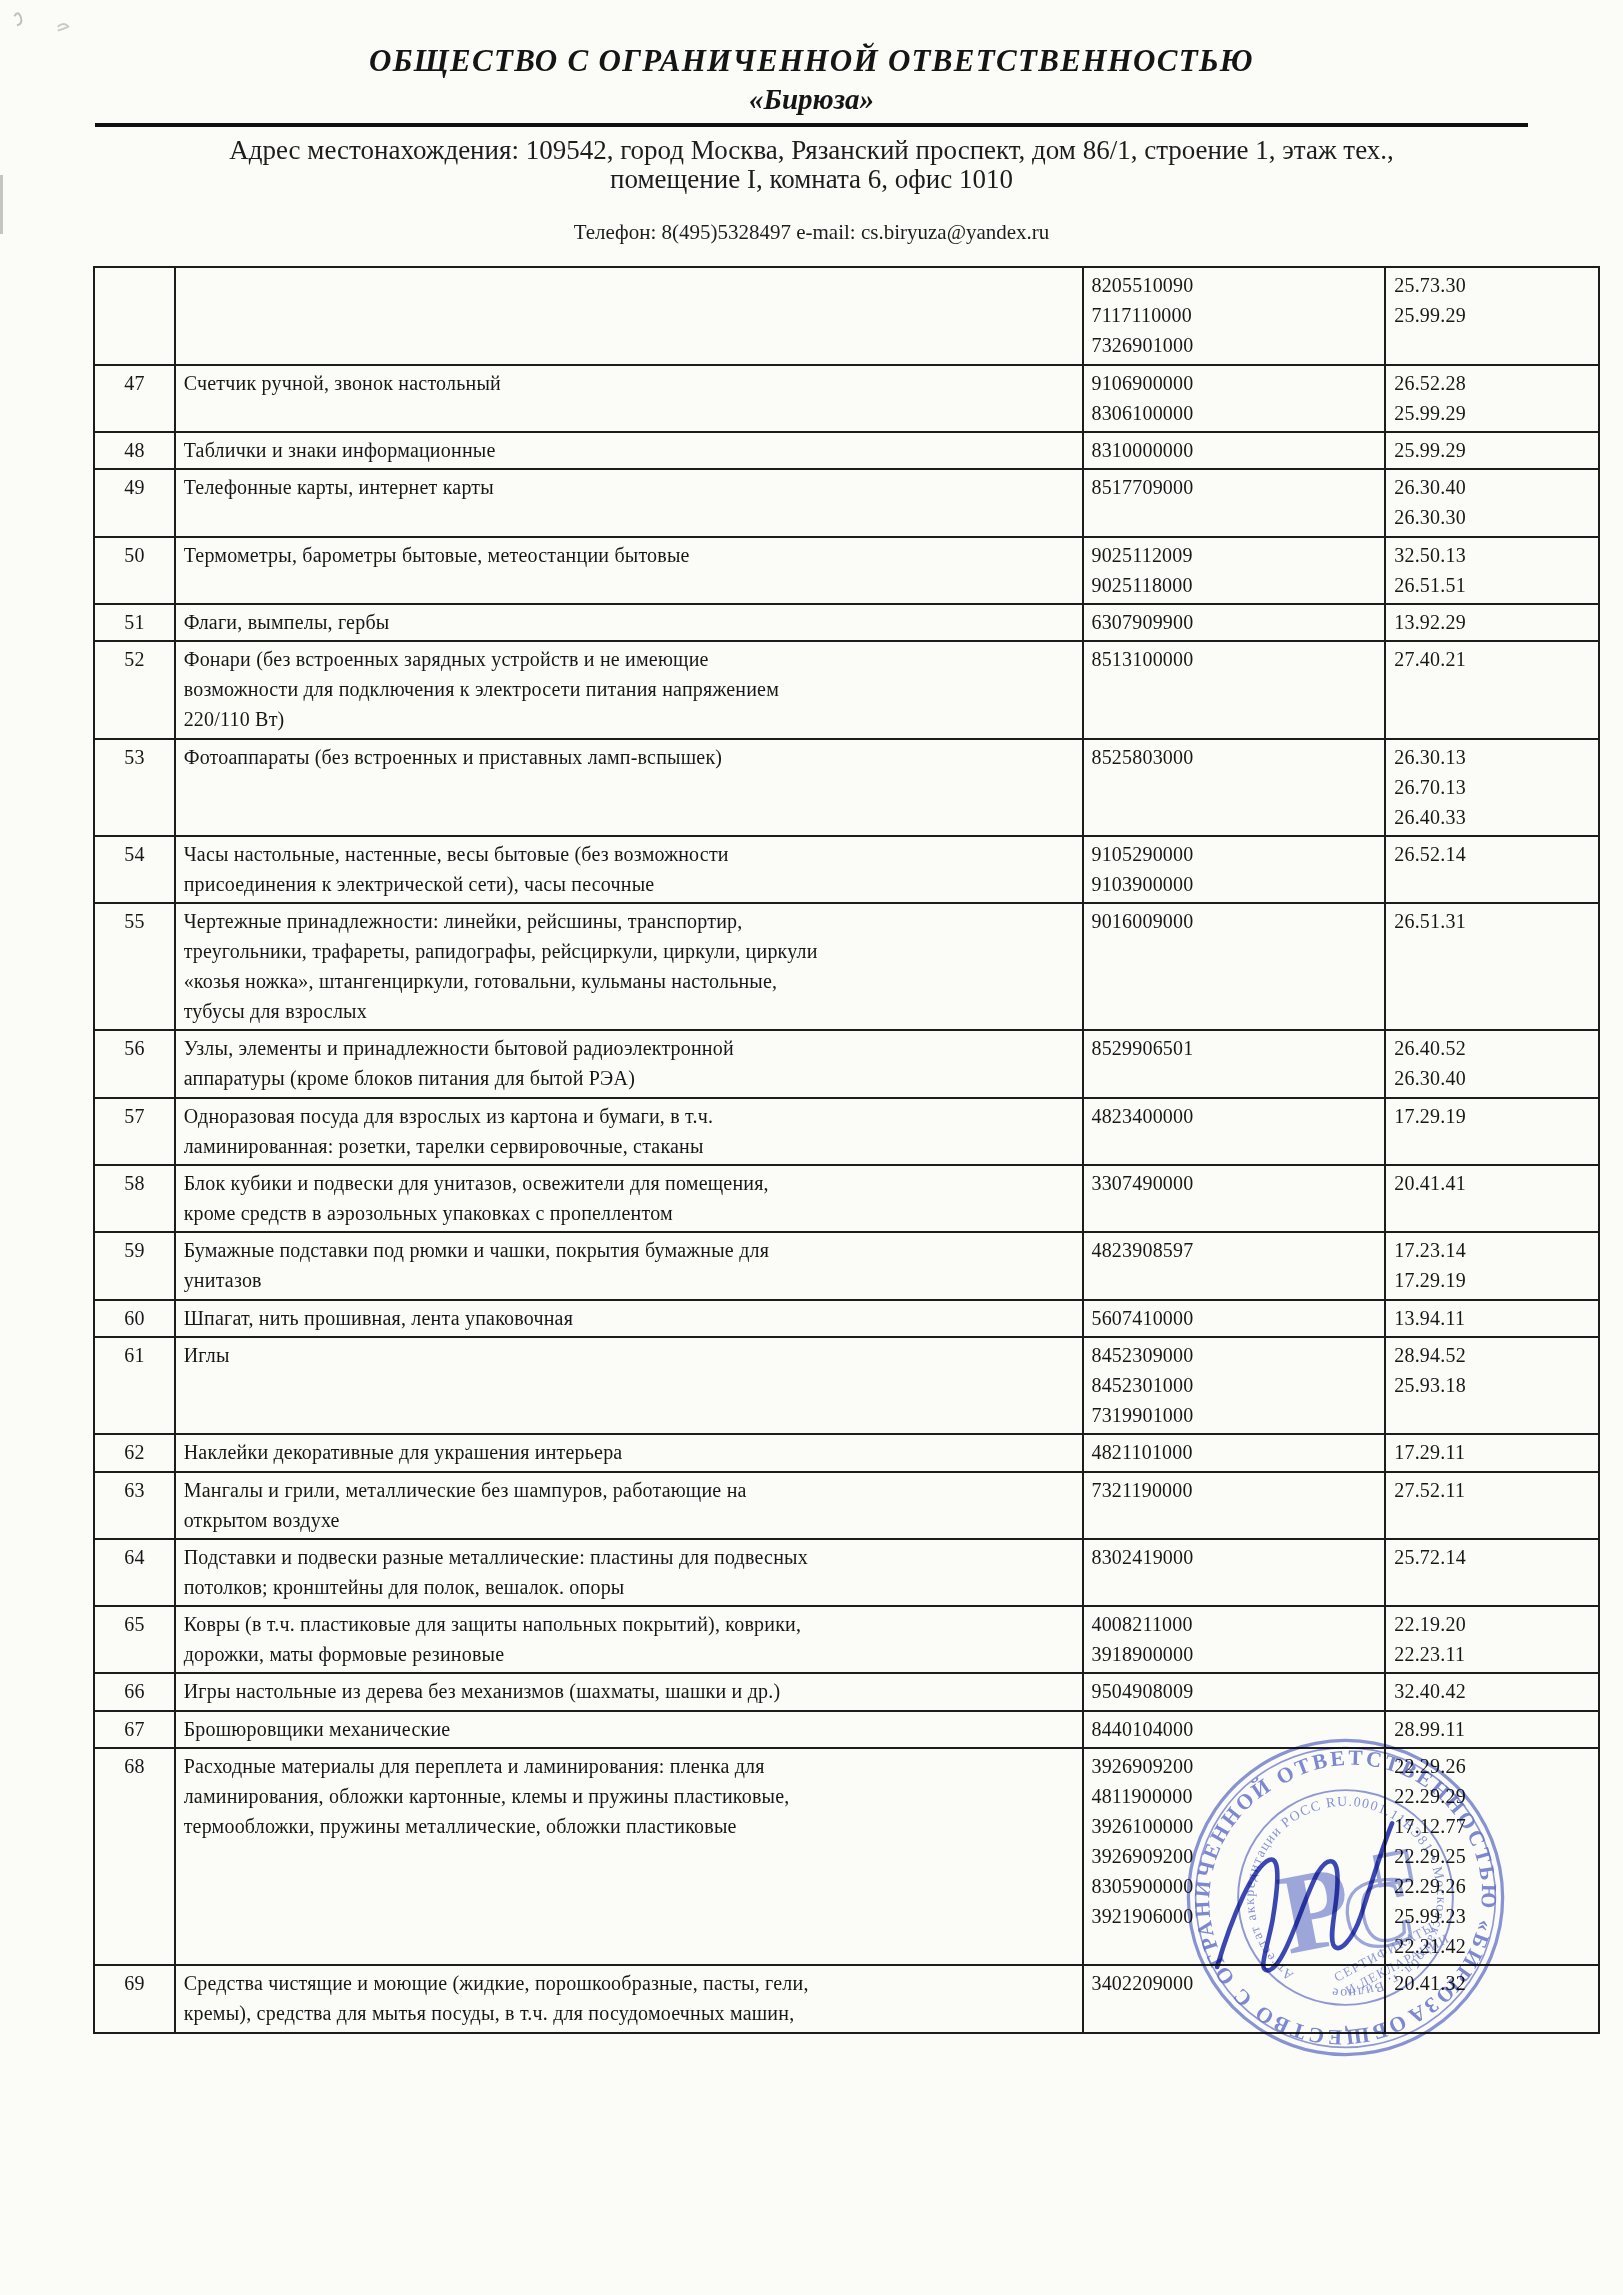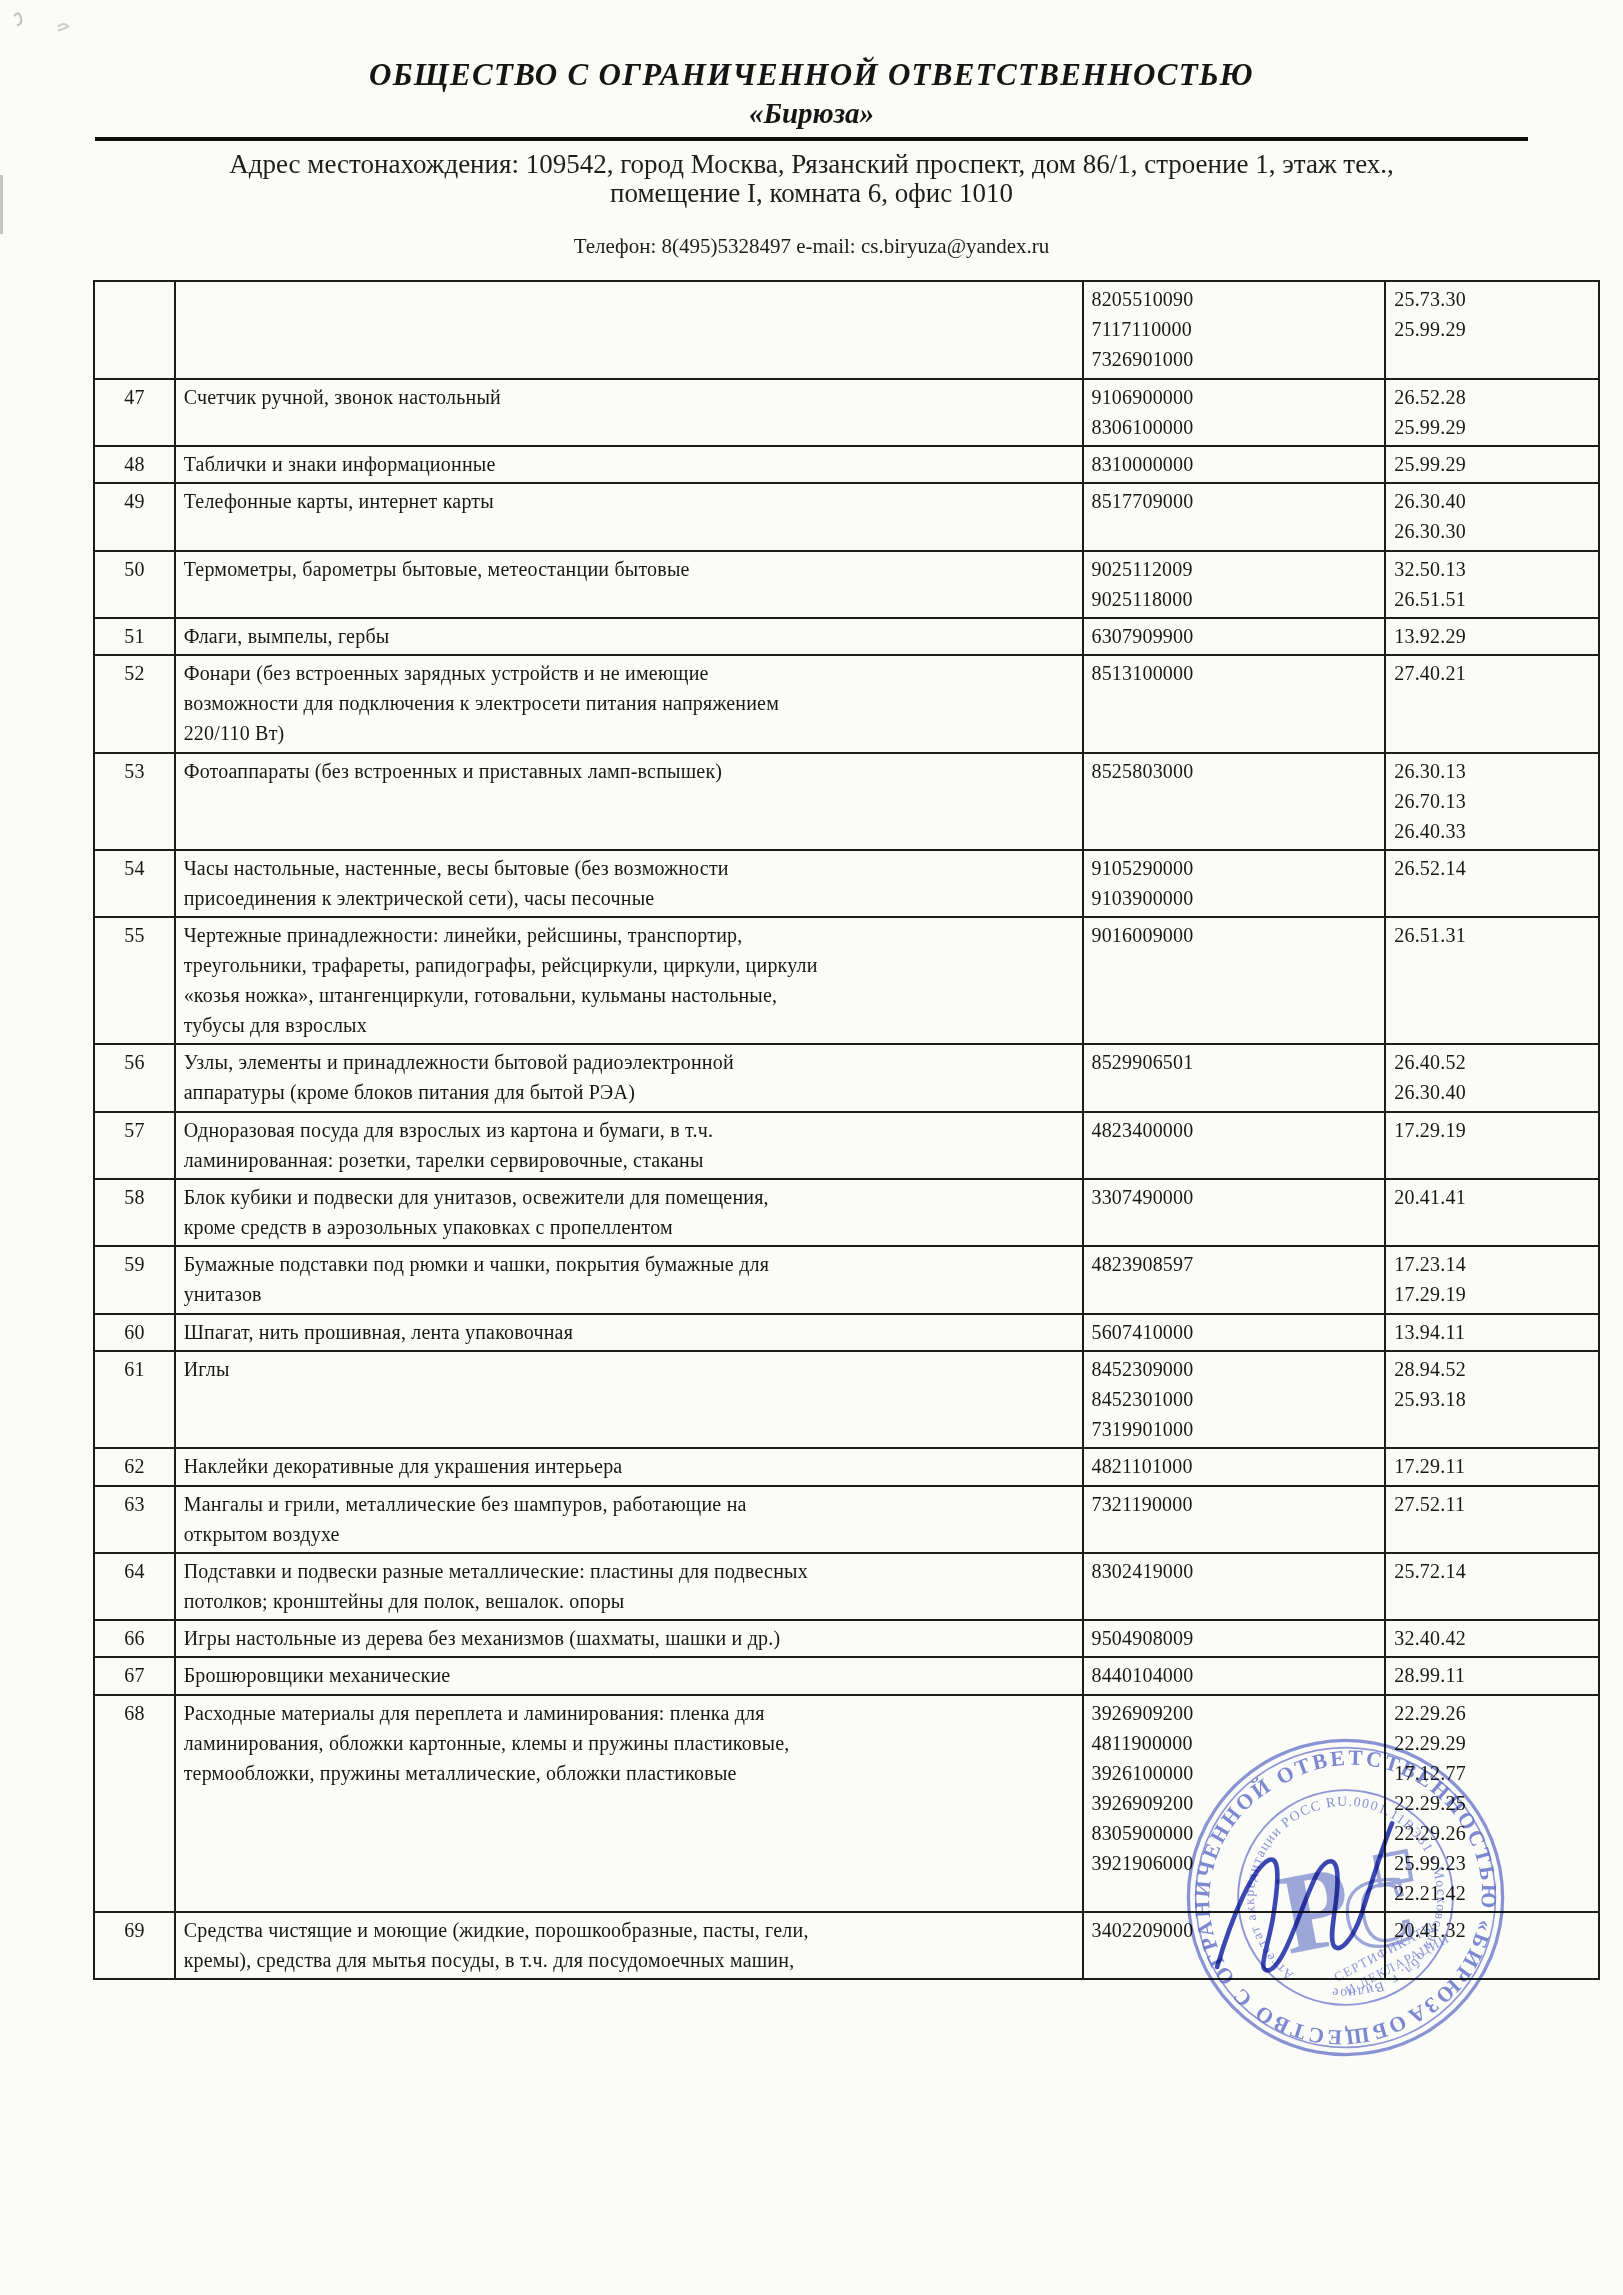--- a/index.html
+++ b/index.html
@@ -4,21 +4,21 @@
 <style>
   html,body{margin:0;padding:0;}
   body{
     width:1623px;height:2295px;
     background:#fbfbf8;
     font-family:"Liberation Serif","DejaVu Serif",serif;
     color:#1b1b1b;
     position:relative;
     overflow:hidden;
   }
-  .page{position:relative;width:1623px;height:2295px;padding-top:57px;box-sizing:border-box;}
+  .page{position:relative;width:1623px;height:2295px;padding-top:43px;box-sizing:border-box;}
   .scan-artifact{position:absolute;top:6.5px;left:9.2px;opacity:.55;}
   .edge-smudge{position:absolute;left:0;top:175px;width:3.3px;height:59px;background:#8d8d88;opacity:.5;}
   .header{width:1439px;margin:0 auto;text-align:center;}
   .title1{
     font-size:31px;font-weight:bold;font-style:italic;
     letter-spacing:1.3px;color:#151515;
   }
   .title2{
     font-size:29px;font-weight:bold;font-style:italic;
     margin-top:4px;color:#151515;
@@ -217,20 +217,29 @@
 открытом воздухе</td>
     <td class="c-code">7321190000</td>
     <td class="c-class">27.52.11</td>
   </tr>
         <tr>
     <td class="c-num">64</td>
     <td class="c-desc">Подставки и подвески разные металлические: пластины для подвесных
 потолков; кронштейны для полок, вешалок. опоры</td>
     <td class="c-code">8302419000</td>
     <td class="c-class">25.72.14</td>
+  </tr>
+        <tr>
+    <td class="c-num">65</td>
+    <td class="c-desc">Ковры (в т.ч. пластиковые для защиты напольных покрытий), коврики,
+дорожки, маты формовые резиновые</td>
+    <td class="c-code">4008211000
+3918900000</td>
+    <td class="c-class">22.19.20
+22.23.11</td>
   </tr>
         <tr>
     <td class="c-num">66</td>
     <td class="c-desc">Игры настольные из дерева без механизмов (шахматы, шашки и др.)</td>
     <td class="c-code">9504908009</td>
     <td class="c-class">32.40.42</td>
   </tr>
         <tr>
     <td class="c-num">67</td>
     <td class="c-desc">Брошюровщики механические</td>

